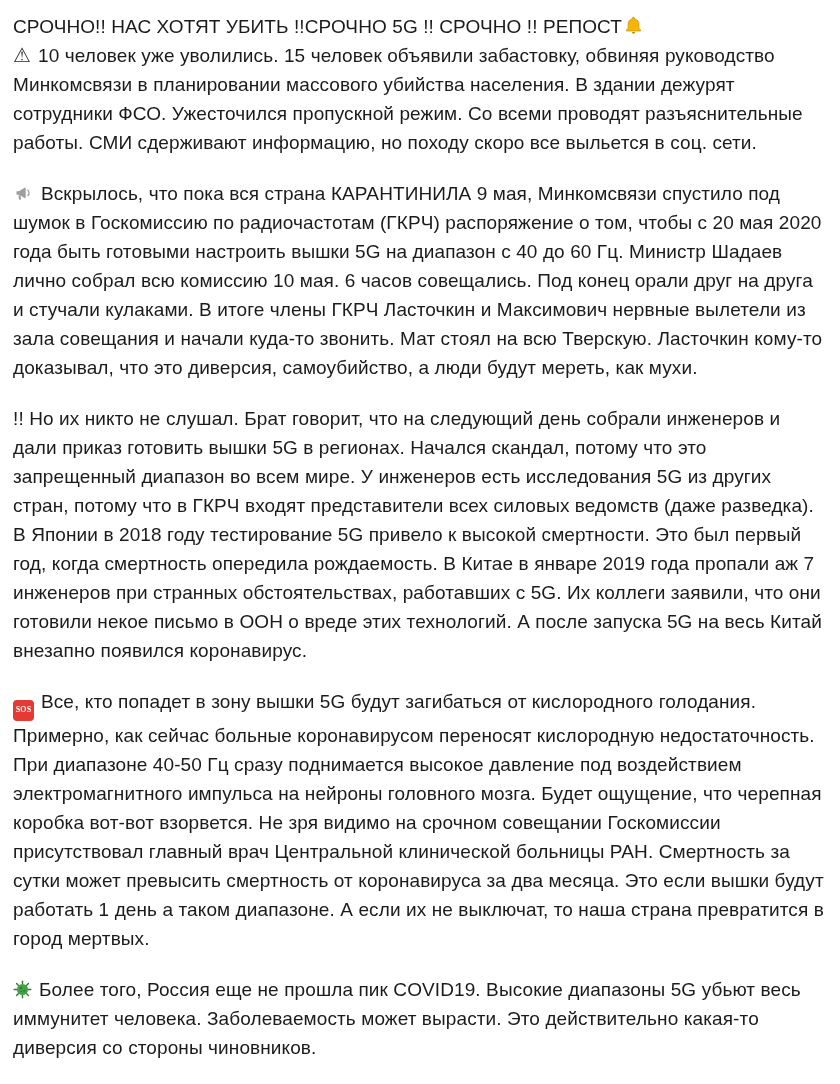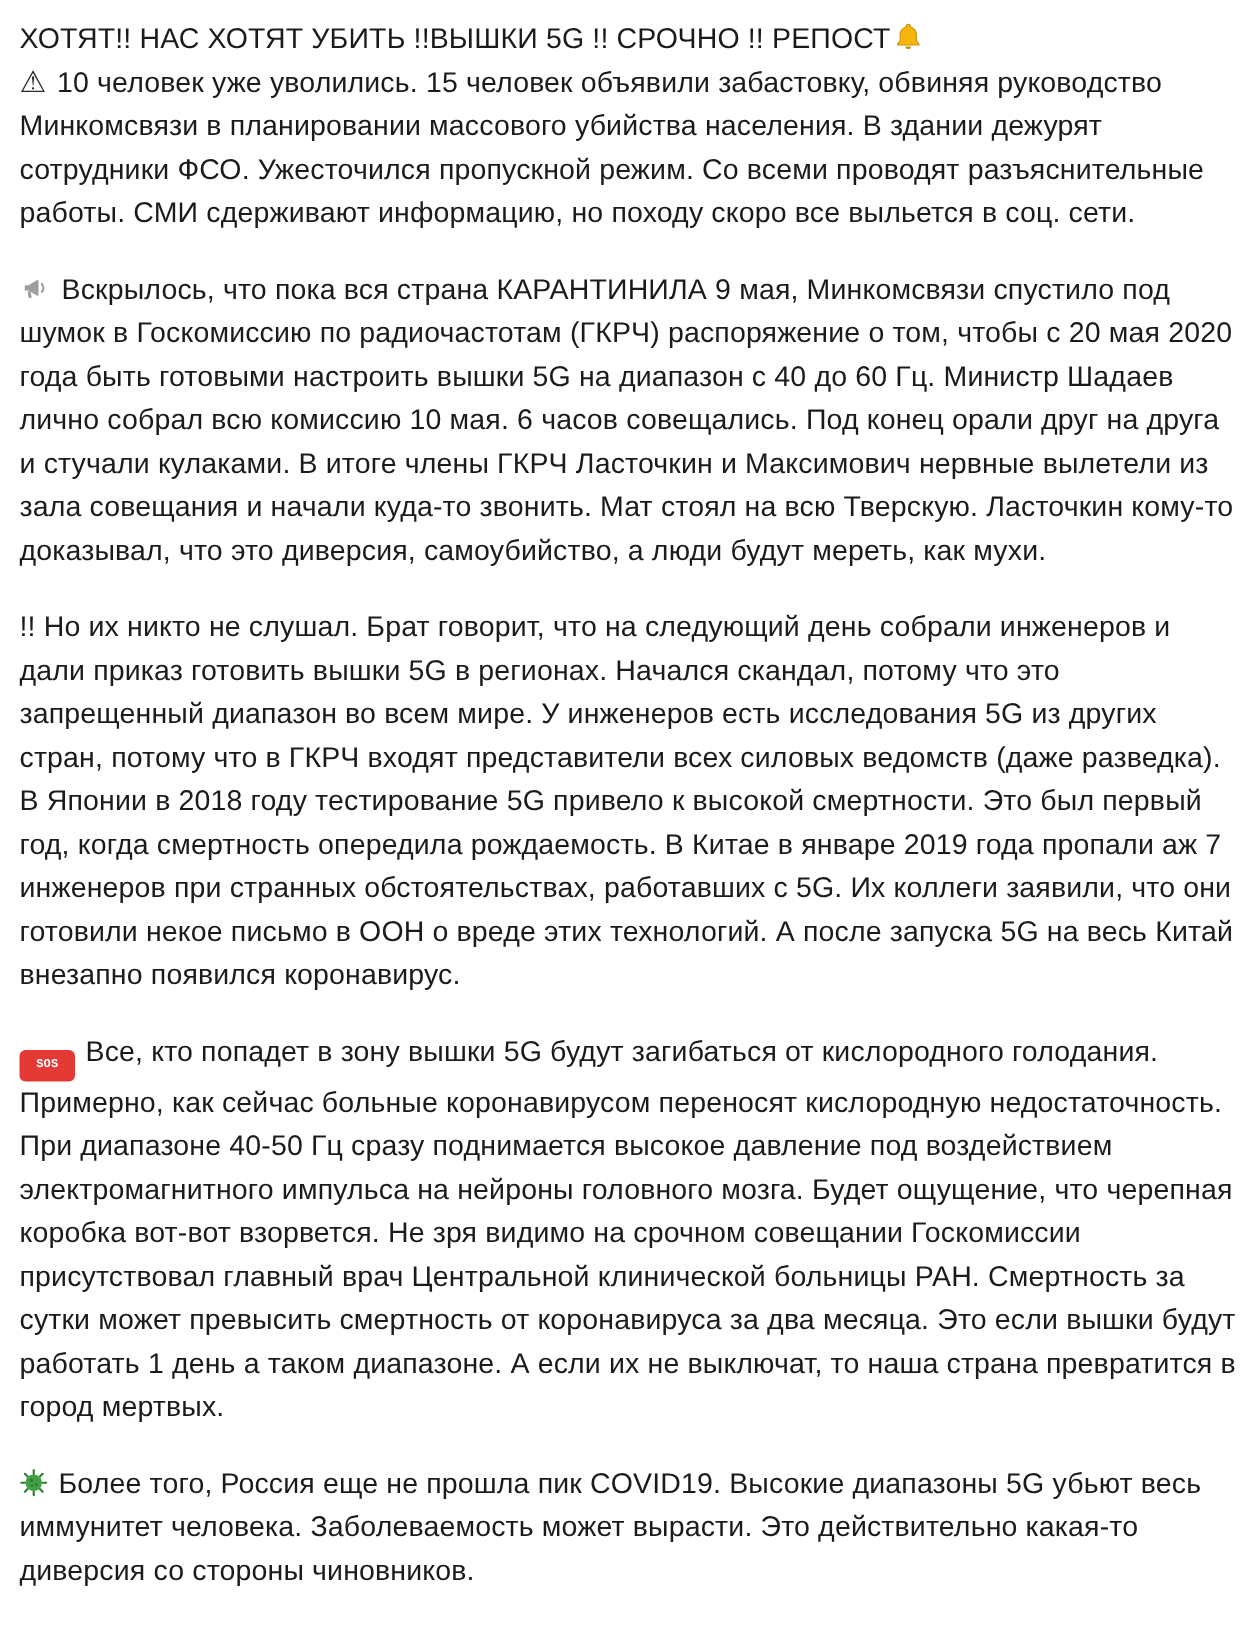--- a/index.html
+++ b/index.html
@@ -36,38 +36,38 @@
   .warn-glyph {
     font-family: "DejaVu Sans", sans-serif;
     font-size: 20px;
     color: #2b2b2b;
     vertical-align: 0px;
   }
   .sos-badge {
     display: inline-flex;
     align-items: center;
     justify-content: center;
-    width: 37px;
+    width: 21px;
     height: 21px;
     border-radius: 4px;
     background: #E53935;
     color: #ffffff;
     font-size: 8px;
     font-weight: bold;
-    font-family: Liberation Mono, monospace;
+    font-family: Liberation Serif, serif;
     vertical-align: -4px;
   }
   svg { display: inline-block; }
 </style>
 </head>
 <body style="background: rgb(255, 255, 255);">
 
 <div class="post" style="color: rgb(27, 27, 27);">
   <div>
-      <p class="title"><span class="ptext">ХОТЯТ!! НАС ХОТЯТ УБИТЬ !!ВЫШКИ 5G !! СРОЧНО !! РЕПОСТ</span><span class="icon-wrap icon-trailing"><svg width="21" height="21" viewBox="0 0 24 24">
+      <p class="title"><span class="ptext">СРОЧНО!! НАС ХОТЯТ УБИТЬ !!СРОЧНО 5G !! СРОЧНО !! РЕПОСТ</span><span class="icon-wrap icon-trailing"><svg width="21" height="21" viewBox="0 0 24 24">
             <path fill="#F5B50A" stroke="#C98F06" stroke-width="0.8" d="M12 2.5c.9 0 1.6.7 1.6 1.6v.5A6.2 6.2 0 0 1 18.2 10.6v4.6l1.9 2.1v1H3.9v-1l1.9-2.1v-4.6a6.2 6.2 0 0 1 4.6-6v-.5c0-.9.7-1.6 1.6-1.6z"></path>
             <path fill="#C98F06" d="M10 19.5h4a2 2 0 0 1-4 0z"></path>
           </svg></span></p>
       <p><span class="icon-wrap warn-glyph icon-leading">⚠︎</span><span class="ptext">10 человек уже уволились. 15 человек объявили забастовку, обвиняя руководство Минкомсвязи в планировании массового убийства населения. В здании дежурят сотрудники ФСО. Ужесточился пропускной режим. Со всеми проводят разъяснительные работы. СМИ сдерживают информацию, но походу скоро все выльется в соц. сети.</span></p>
       <p><span class="icon-wrap icon-leading"><svg width="21" height="21" viewBox="0 0 24 24">
             <path fill="#9E9E9E" d="M4 10.5v4h2.8l6.4 3.8a.9.9 0 0 0 1.3-.8V7.5a.9.9 0 0 0-1.3-.8L6.8 10.5H4z"></path>
             <path fill="none" stroke="#9E9E9E" stroke-width="1.6" stroke-linecap="round" d="M17 9.5a4.3 4.3 0 0 1 0 6"></path>
             <path fill="#9E9E9E" d="M6.2 15h2.2l.8 4.3a.8.8 0 0 1-.8.9H7.6a.8.8 0 0 1-.8-.7L6.2 15z"></path>
           </svg></span><span class="ptext">Вскрылось, что пока вся страна КАРАНТИНИЛА 9 мая, Минкомсвязи спустило под шумок в Госкомиссию по радиочастотам (ГКРЧ) распоряжение о том, чтобы с 20 мая 2020 года быть готовыми настроить вышки 5G на диапазон с 40 до 60 Гц. Министр Шадаев лично собрал всю комиссию 10 мая. 6 часов совещались. Под конец орали друг на друга и стучали кулаками. В итоге члены ГКРЧ Ласточкин и Максимович нервные вылетели из зала совещания и начали куда-то звонить. Мат стоял на всю Тверскую. Ласточкин кому-то доказывал, что это диверсия, самоубийство, а люди будут мереть, как мухи.</span></p>
       <p><span class="ptext">!! Но их никто не слушал. Брат говорит, что на следующий день собрали инженеров и дали приказ готовить вышки 5G в регионах. Начался скандал, потому что это запрещенный диапазон во всем мире. У инженеров есть исследования 5G из других стран, потому что в ГКРЧ входят представители всех силовых ведомств (даже разведка). В Японии в 2018 году тестирование 5G привело к высокой смертности. Это был первый год, когда смертность опередила рождаемость. В Китае в январе 2019 года пропали аж 7 инженеров при странных обстоятельствах, работавших с 5G. Их коллеги заявили, что они готовили некое письмо в ООН о вреде этих технологий. А после запуска 5G на весь Китай внезапно появился коронавирус.</span></p>

